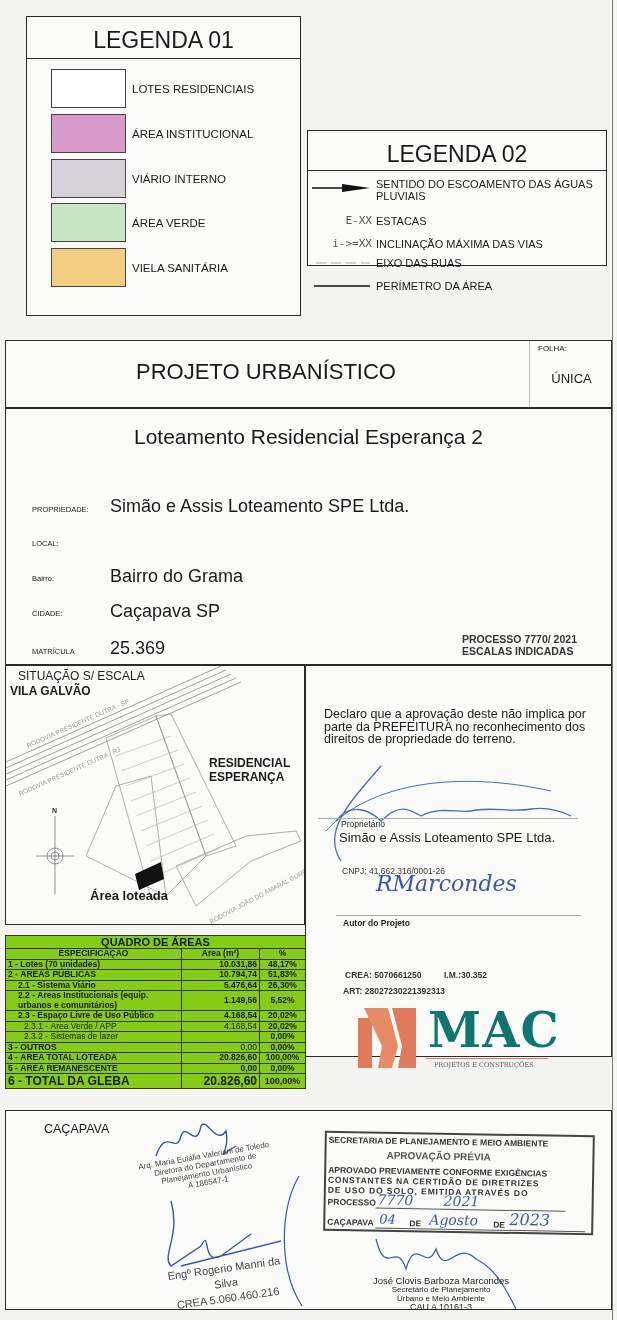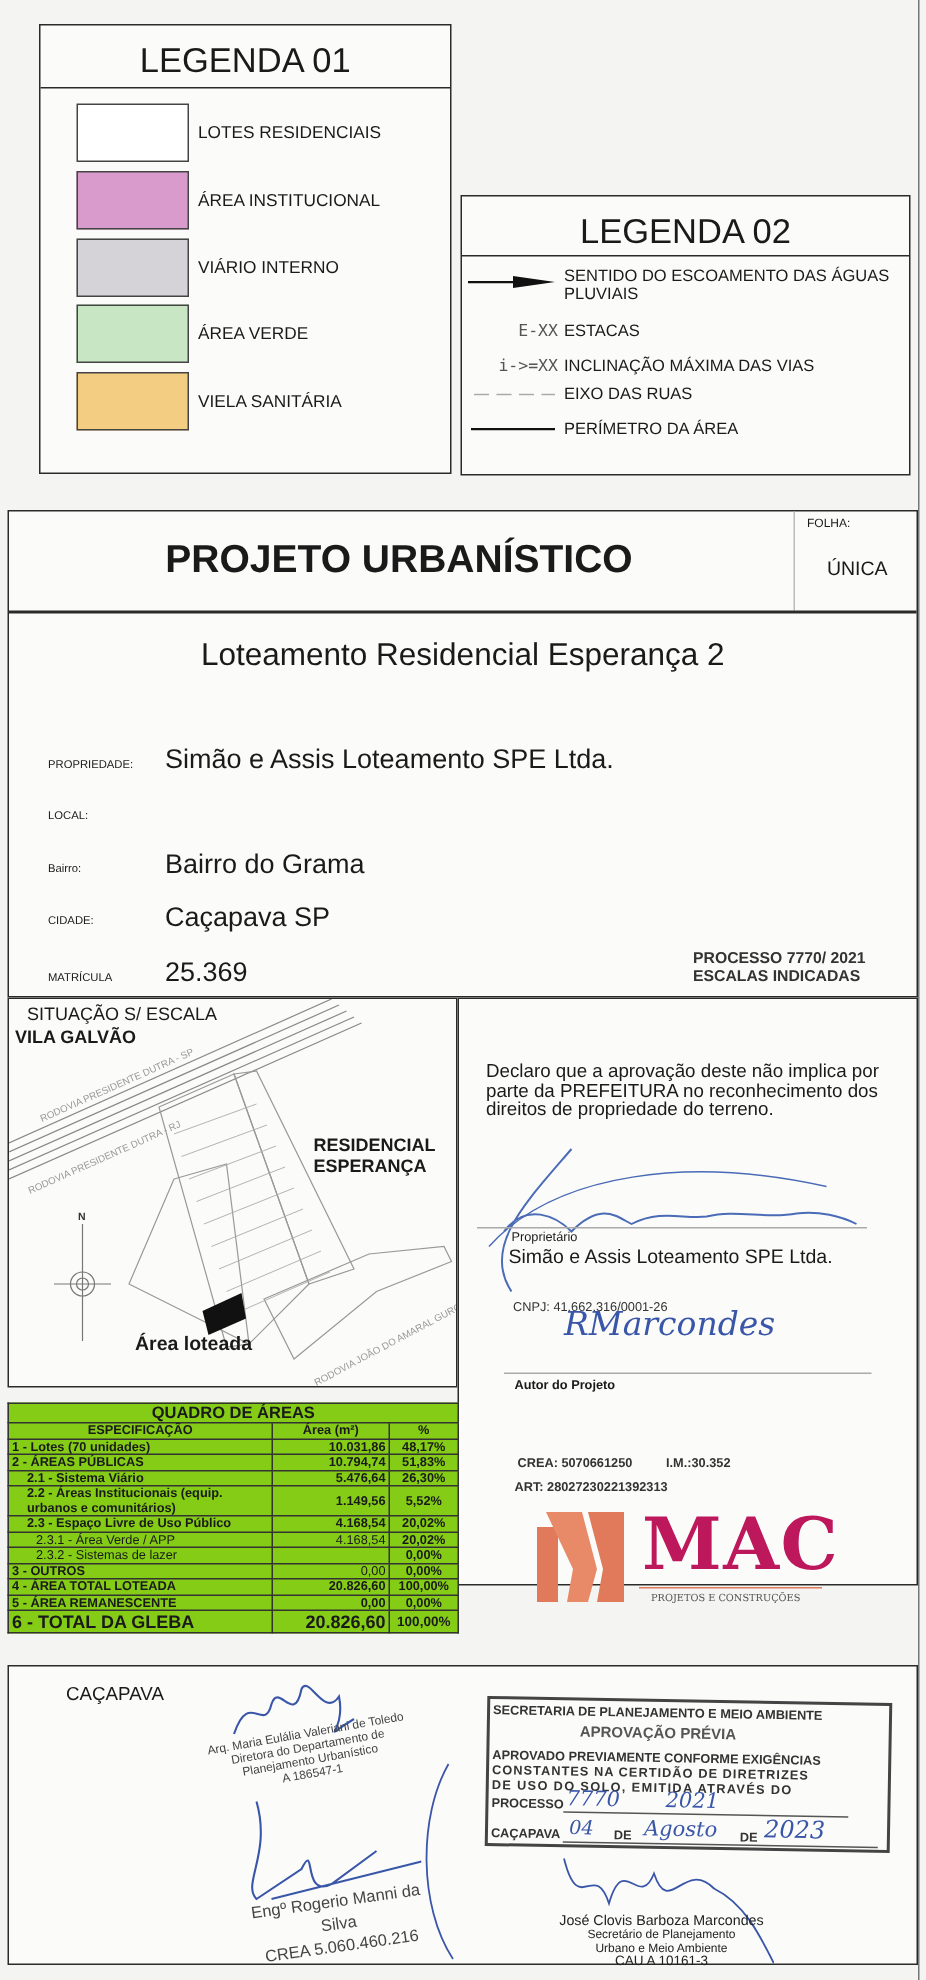--- a/index.html
+++ b/index.html
@@ -10,28 +10,28 @@
   .hline { position: absolute; height: 1.5px; background: #2a2a2a; }
   .vline { position: absolute; width: 1.5px; background: #2a2a2a; }
 
   
   #leg1 { left: 26px; top: 16px; width: 275px; height: 300px; }
   #leg1 .title { position: absolute; left: 0; top: 0; width: 100%; height: 42px; border-bottom: 1.5px solid #2a2a2a; font-size: 23px; text-align: center; line-height: 46px; }
   .swatch { position: absolute; left: 24px; width: 75px; height: 39px; border: 1.5px solid #444; }
   .sw-label { position: absolute; left: 105px; font-size: 11.5px; line-height: 14px; }
 
   
-  #leg2 { left: 307px; top: 130px; width: 300px; height: 187px; }
+  #leg2 { left: 307px; top: 130px; width: 300px; height: 136px; }
   #leg2 .title { position: absolute; left: 0; top: 0; width: 100%; height: 40px; border-bottom: 1.5px solid #2a2a2a; font-size: 23px; text-align: center; line-height: 46px; }
   .l2-sym { position: absolute; left: 4px; width: 60px; font-family: "DejaVu Sans Mono", monospace; font-size: 11px; color: #555; text-align: right; }
   .l2-label { position: absolute; left: 68px; font-size: 11px; line-height: 12px; }
 
   
   #titleblock { left: 5px; top: 340px; width: 607px; height: 325px; }
-  #title-main { position: absolute; left: 0; top: 0; width: 520px; height: 66px; font-size: 26px; text-align: center; line-height: 62px; font-weight: bold; }
+  #title-main { position: absolute; left: 0; top: 0; width: 520px; height: 66px; font-size: 22px; text-align: center; line-height: 62px; }
   #folha-label { position: absolute; left: 532px; top: 3px; font-size: 8px; }
   #folha-value { position: absolute; left: 528px; top: 30px; width: 75px; text-align: center; font-size: 13px; }
   #subtitle { position: absolute; left: 0; top: 84px; width: 100%; text-align: center; font-size: 21px; }
   .info-label { position: absolute; left: 26px; font-size: 7.5px; text-transform: none; }
   .info-value { position: absolute; left: 104px; font-size: 18px; }
   #processo { position: absolute; left: 456px; top: 292px; font-size: 10.5px; font-weight: bold; line-height: 12px; color: #333; }
 
   
   #sitmap { left: 5px; top: 665px; width: 300px; height: 260px; }
   #sit-title { position: absolute; left: 12px; top: 3px; font-size: 12px; }
@@ -197,21 +197,21 @@
   <div class="small-label" style="left:37px;top:252px;font-weight:bold">Autor do Projeto</div>
   <div class="tiny-bold" style="left:39px;top:284px">CREA: 5070661250</div>
   <div class="tiny-bold" style="left:138px;top:284px">I.M.:30.352</div>
   <div class="tiny-bold" style="left:37px;top:300px">ART: 28027230221392313</div>
 
   <svg class="abs" style="left:52px;top:340px" width="62" height="64">
     <polygon points="0,12 14,12 14,62 0,62" fill="#e07a5a"></polygon>
     <polygon points="6,2 30,2 40,40 34,62 20,62 24,40" fill="#e88a68"></polygon>
     <polygon points="34,2 58,2 58,62 40,62 44,40" fill="#e07a5a"></polygon>
   </svg>
-  <div class="abs" style="left:122px;top:338px;font-family:'DejaVu Serif',serif;font-size:48px;font-weight:bold;letter-spacing:1px;color:#be185d;line-height:52px">MAC</div>
+  <div class="abs" style="left:122px;top:338px;font-family:'DejaVu Serif',serif;font-size:48px;font-weight:bold;letter-spacing:1px;color:#0f766e;line-height:52px">MAC</div>
   <div class="abs" style="left:120px;top:392px;width:122px;height:1px;background:#e07a5a"></div>
   <div class="abs" style="left:128px;top:395px;font-family:'DejaVu Serif',serif;font-size:6.5px;color:#555">PROJETOS E CONSTRUÇÕES</div>
 </div>
 
 <div id="quadro">
   <table>
     <tbody>
         <tr>
           <th colspan="3" class="title">QUADRO DE ÁREAS</th>
         </tr>

